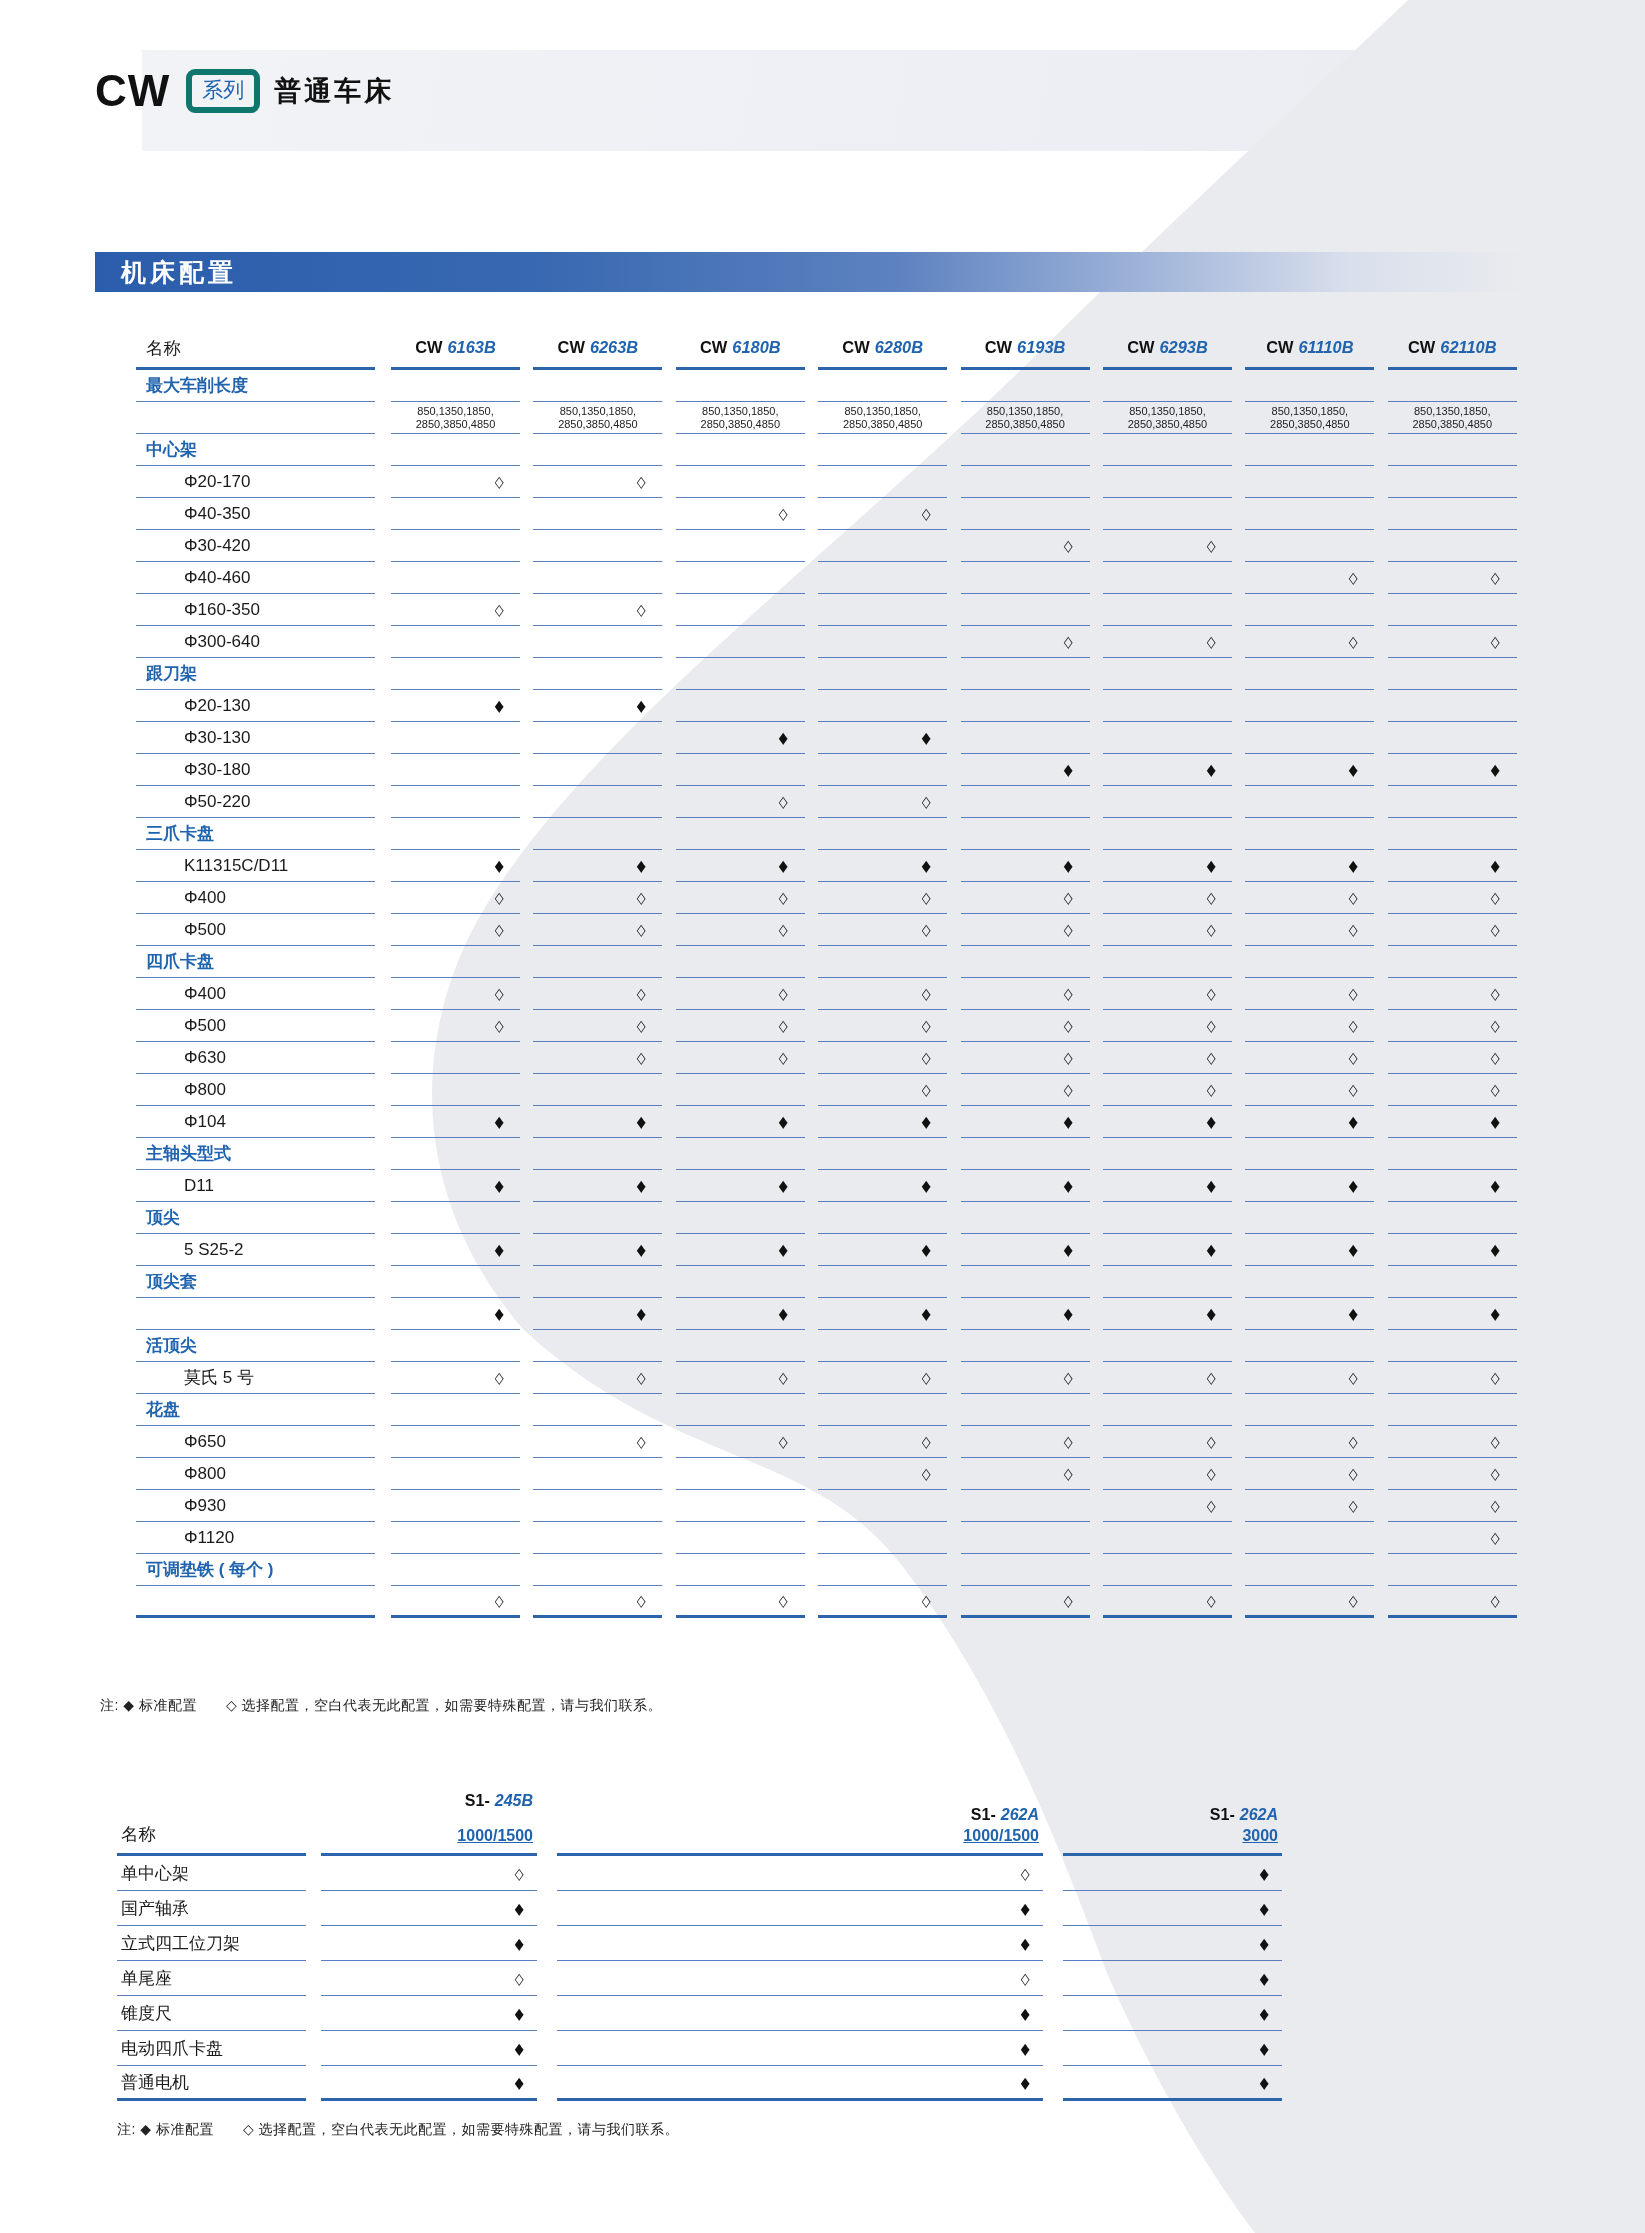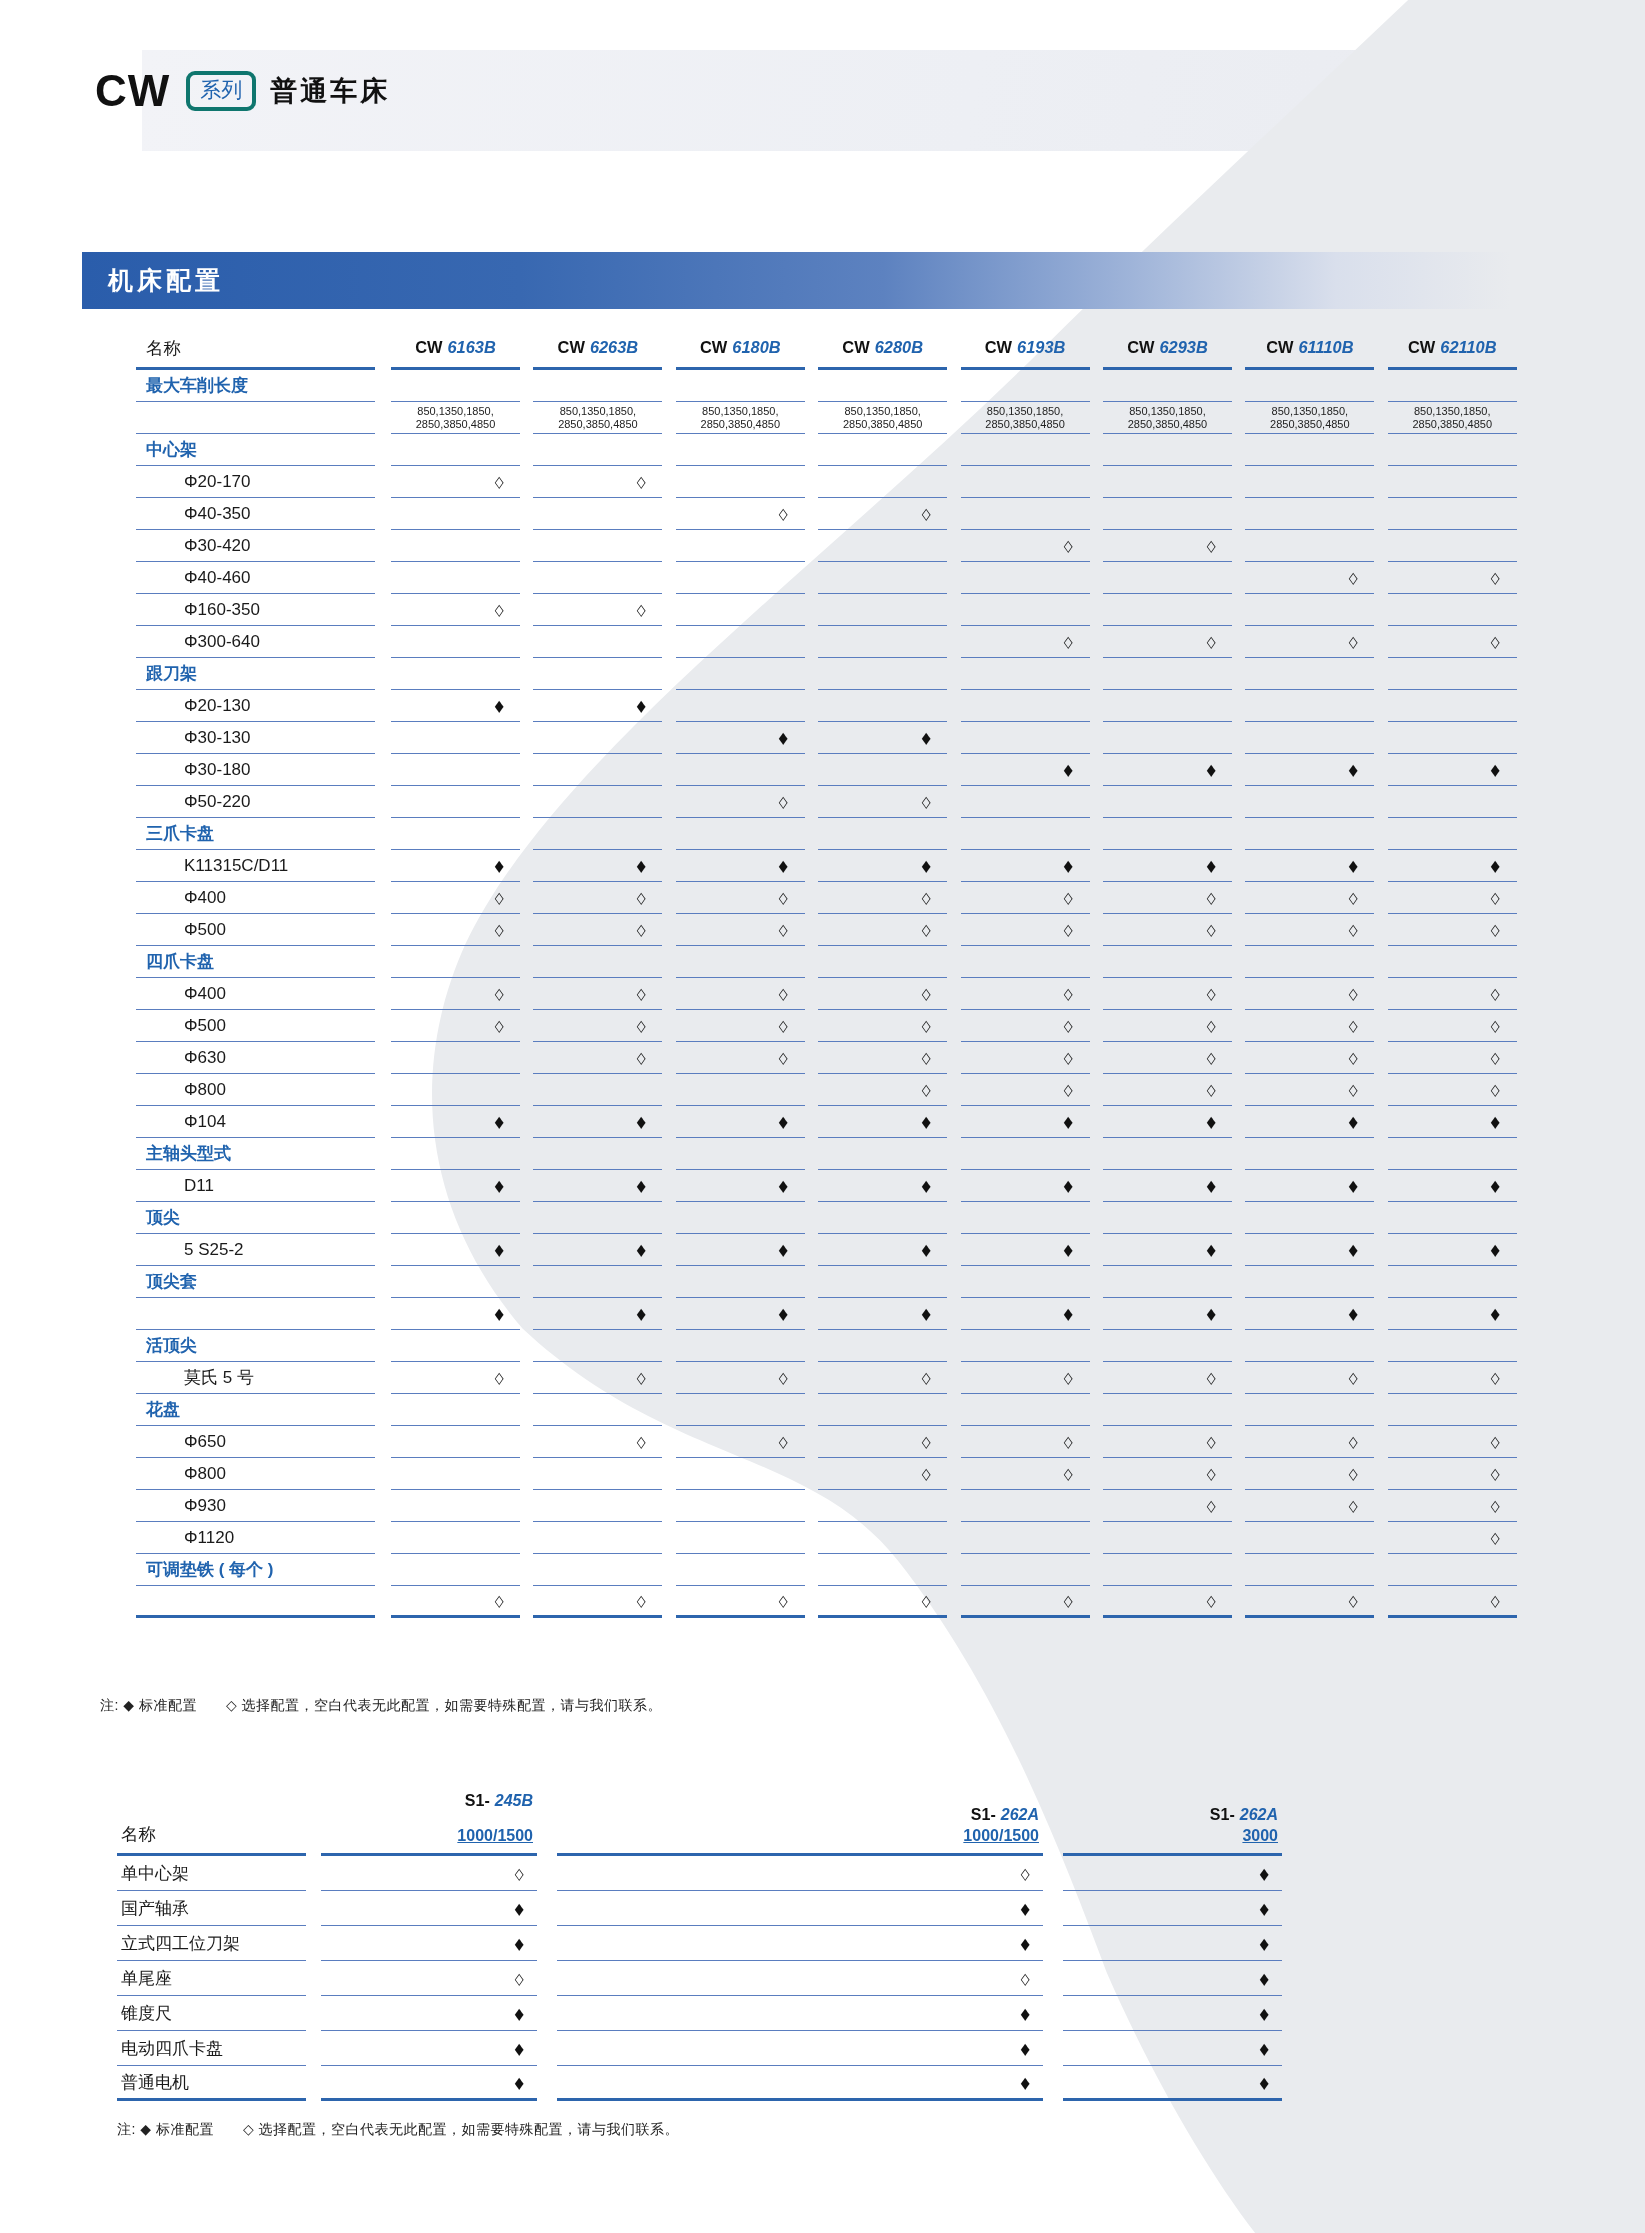--- a/index.html
+++ b/index.html
@@ -14,25 +14,25 @@
     background:#ffffff;color:var(--ink);
     font-family:"Liberation Sans","DejaVu Sans",sans-serif;
   }
   
   .top-band{position:absolute;left:142px;top:50px;right:0;height:101px;
     background:linear-gradient(100deg,#f2f3f7 0%,#edeff4 55%,#e9ebf0 100%);}
   .swoosh-svg{position:absolute;left:0;top:0;pointer-events:none;}
   
   .title-block{position:absolute;left:95px;top:66px;display:flex;align-items:center;z-index:2;}
   .brand{font-size:44px;font-weight:800;letter-spacing:1px;color:#111;}
-  .badge{margin:0 14px 0 16px;padding:1px 10px 3px 10px;border:4px solid #0f766e;border-radius:9px;
+  .badge{margin:0 14px 0 16px;padding:1px 10px 3px 10px;border:6px solid #0f766e;border-radius:9px;
     color:var(--accent);font-size:21px;font-weight:500;}
   .subtitle{font-size:27px;font-weight:600;letter-spacing:3px;color:#111;}
   
-  .bar{position:absolute;left:82px;top:252px;width:1458px;height:57px;display:flex;align-items:center;z-index:2;
+  .bar{position:absolute;left:95px;top:252px;width:1458px;height:40px;display:flex;align-items:center;z-index:2;
     background:linear-gradient(90deg,#2a5dab 0%,#3868b1 30%,#5d82c0 55%,#9fb4d9 72%,#d9dfec 86%,rgba(233,235,240,0) 98%);text-align:center;}
   .bar-text{color:#fff;font-size:25px;font-weight:700;padding-left:26px;letter-spacing:4px;}
   
   #t1{position:absolute;left:136px;top:328px;z-index:2;}
   .t1-row{display:flex;height:32px;}
   .t1-row>div{border-bottom:1.5px solid var(--line);display:flex;align-items:center;box-sizing:border-box;}
   .t1-name{width:239px;margin-right:16px;padding-left:48px;font-size:17px;}
   .t1-cell{width:129px;margin-right:13.4px;justify-content:flex-end;padding-right:15px;}
   .t1-cell:last-child{margin-right:0;}
   .t1-row.sec .t1-name{padding-left:10px;color:var(--accent);font-weight:700;}

